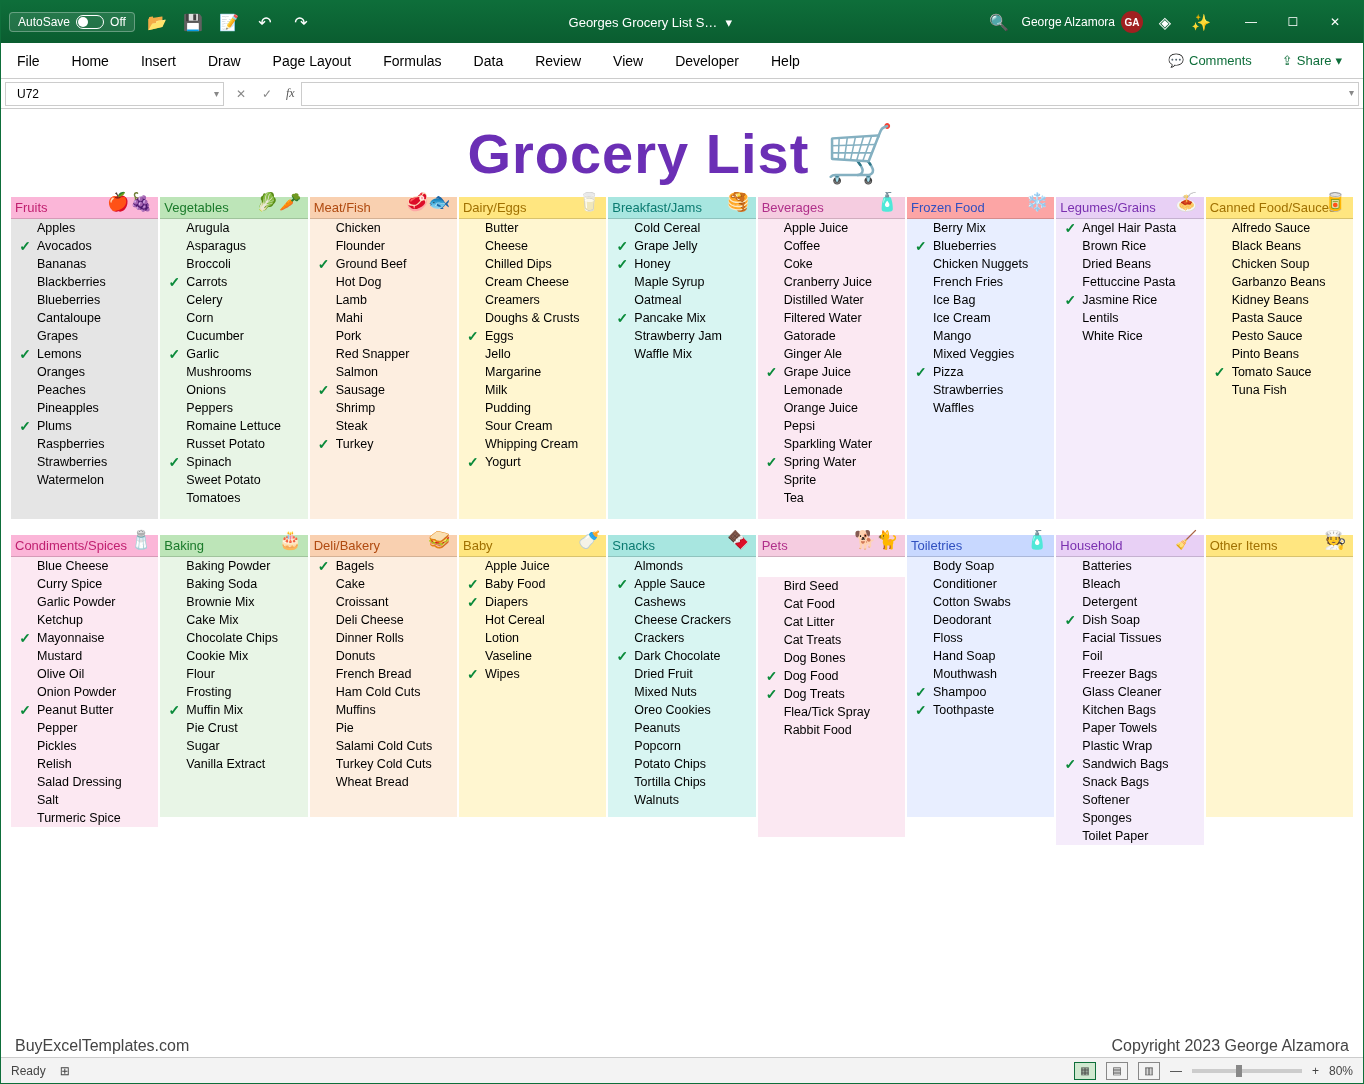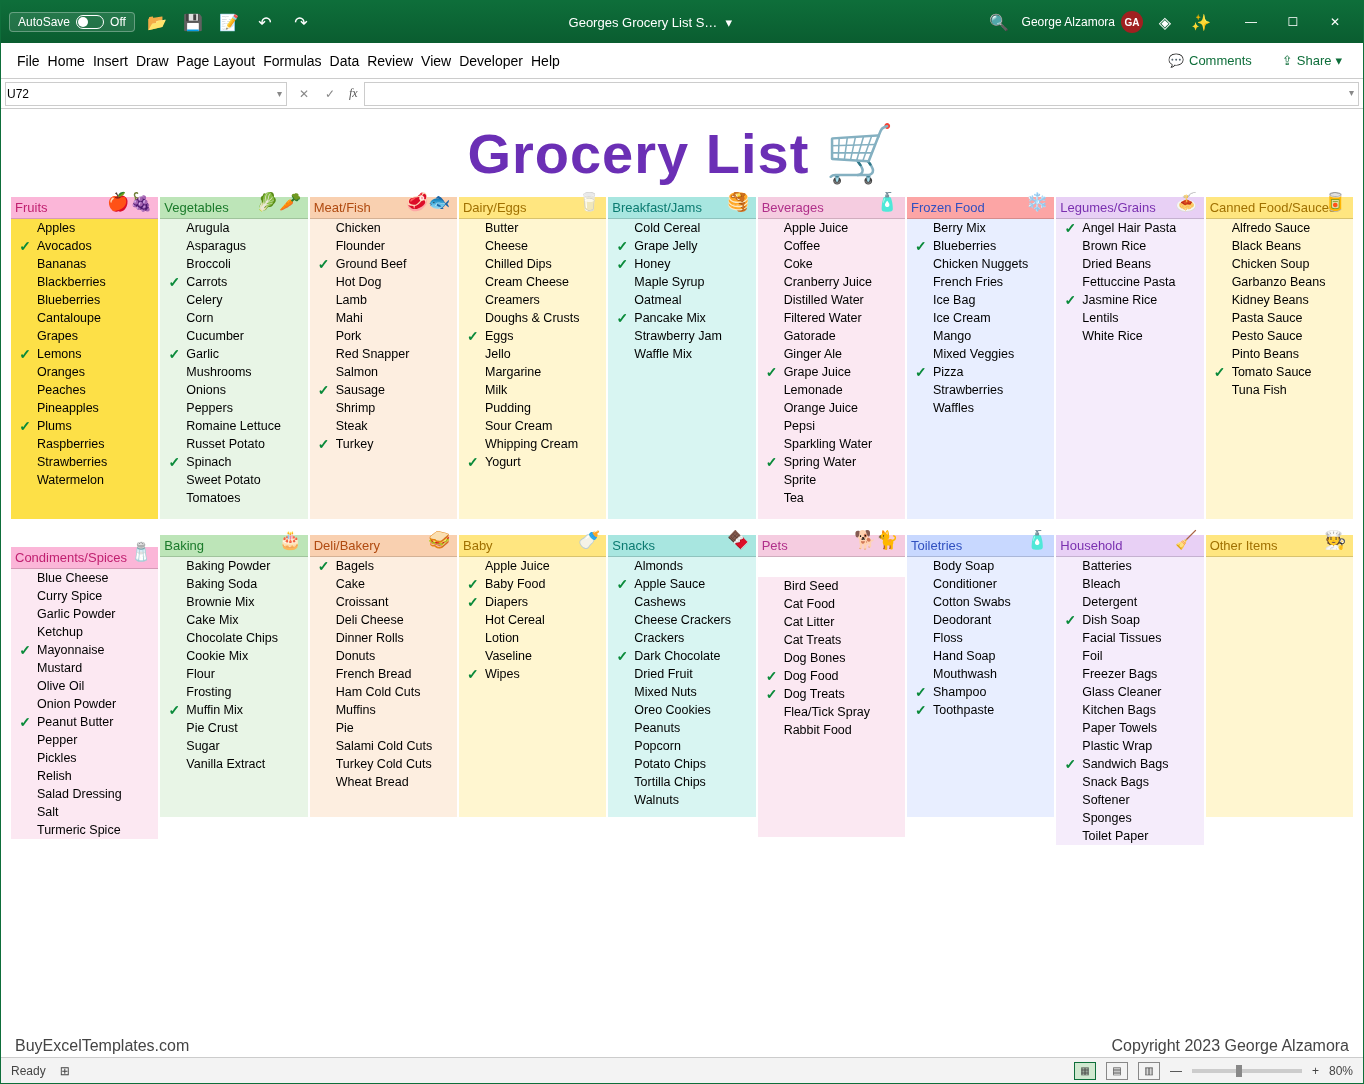--- a/index.html
+++ b/index.html
@@ -15,49 +15,49 @@
 .avatar { width:22px; height:22px; background:#a02020; border-radius:50%; display:flex; align-items:center; justify-content:center; font-size:10px; font-weight:bold; }
 .win-btns { display:flex; gap:2px; margin-left:8px; }
 .win-btn { width:40px; height:28px; display:flex; align-items:center; justify-content:center; cursor:pointer; }
 .ribbon { height:36px; background:#fff; border-bottom:1px solid #ccc; display:flex; align-items:center; padding:0 12px; gap:24px; }
 .ribbon-tab { font-size:14px; cursor:pointer; padding:6px 4px; }
 .ribbon-right { margin-left:auto; display:flex; gap:12px; }
 .ribbon-btn { display:flex; align-items:center; gap:4px; font-size:13px; cursor:pointer; padding:4px 8px; border:1px solid transparent; }
 .comments { color:#0e6e3a; font-weight:500; }
 .share { color:#0e6e3a; font-weight:500; }
 .fbar { height:30px; border-bottom:1px solid #ccc; display:flex; align-items:center; }
-.namebox { width:282px; height:24px; border:1px solid #ccc; margin:0 4px; padding:0 1px; display:flex; align-items:center; background:#fff; position:relative; }
+.namebox { width:219px; height:24px; border:1px solid #ccc; margin:0 4px; padding:0 11px; display:flex; align-items:center; background:#fff; position:relative; }
 .namebox::after { content:"▾"; position:absolute; right:4px; color:#888; font-size:10px; }
 .fx-btn { width:26px; display:flex; justify-content:center; color:#888; cursor:pointer; }
 .fx-label { font-style:italic; font-family:"Times New Roman",serif; color:#555; margin:0 6px; }
 .fx-input { flex:1; height:24px; border:1px solid #ccc; margin-right:4px; padding:0 6px; position:relative; }
 .fx-input::after { content:"▾"; position:absolute; right:4px; top:4px; color:#888; font-size:10px; }
 .sheet { flex:1; background:#fff; overflow:hidden; display:flex; flex-direction:column; }
 .doc-title { text-align:center; font-size:56px; font-weight:900; color:#6b2fb5; font-family:"Comic Sans MS","Arial Black",sans-serif; padding:12px 0 6px; letter-spacing:1px; }
 .grid-wrap { flex:1; display:flex; flex-direction:column; padding:4px 10px; }
 .cat-row { display:flex; gap:2px; margin-bottom:16px; }
 .cat { flex:1; min-width:0; }
 .cat-hdr { height:22px; display:flex; align-items:center; padding:0 4px; font-size:13px; font-weight:500; border-bottom:1px solid rgba(0,0,0,0.15); position:relative; }
 .cat-hdr .emoji { font-size:18px; position:absolute; right:6px; top:-6px; }
 .cat-body { min-height:300px; }
 .item { display:flex; align-items:center; height:18px; font-size:12.5px; padding-left:2px; }
 .chk { width:24px; color:#0a8a3a; font-weight:bold; text-align:center; font-size:14px; }
 .txt { flex:1; white-space:nowrap; overflow:hidden; }
 .row2 .cat-body { min-height:260px; }
 
-.c-fruits .cat-hdr{background:#fbb6d8;color:#c02070;} .c-fruits .cat-body{background:#fde047;}
+.c-fruits .cat-hdr{background:#fbb6d8;color:#c02070;} .c-fruits .cat-body{background:#e5e5e5;}
 .c-veg .cat-hdr{background:#bde5b8;color:#1a7a2a;} .c-veg .cat-body{background:#e8f5e6;}
 .c-meat .cat-hdr{background:#f9d0b0;color:#b04a10;} .c-meat .cat-body{background:#fdeee0;}
 .c-dairy .cat-hdr{background:#ffe680;color:#a07000;} .c-dairy .cat-body{background:#fff6d0;}
 .c-break .cat-hdr{background:#a8e6e0;color:#0a7a70;} .c-break .cat-body{background:#d8f5f2;}
 .c-bev .cat-hdr{background:#f5cce0;color:#b0308a;} .c-bev .cat-body{background:#fbe8f2;}
 .c-frozen .cat-hdr{background:#fca5a5;color:#3050c0;} .c-frozen .cat-body{background:#e8eeff;}
 .c-leg .cat-hdr{background:#e8d0f5;color:#7a30b0;} .c-leg .cat-body{background:#f5ecfb;}
 .c-can .cat-hdr{background:#ffe680;color:#a07000;} .c-can .cat-body{background:#fff6d0;}
-.c-cond .cat-hdr{background:#fbb6d8;color:#c02070;margin-top:12px;} .c-cond .cat-body{background:#fce8f2;}
+.c-cond .cat-hdr{background:#fbb6d8;color:#c02070;} .c-cond .cat-body{background:#fce8f2;}
 .c-bake .cat-hdr{background:#bde5b8;color:#1a7a2a;} .c-bake .cat-body{background:#e8f5e6;}
 .c-deli .cat-hdr{background:#f9d0b0;color:#b04a10;} .c-deli .cat-body{background:#fdeee0;}
 .c-baby .cat-hdr{background:#ffe680;color:#a07000;} .c-baby .cat-body{background:#fff6d0;}
 .c-snack .cat-hdr{background:#a8e6e0;color:#0a7a70;} .c-snack .cat-body{background:#d8f5f2;}
 .c-pets .cat-hdr{background:#f5cce0;color:#b0308a;} .c-pets .cat-body{background:#fbe8f2;margin-top:20px;}
 .c-toil .cat-hdr{background:#c8d8ff;color:#3050c0;} .c-toil .cat-body{background:#e8eeff;}
 .c-house .cat-hdr{background:#e8d0f5;color:#7a30b0;} .c-house .cat-body{background:#f5ecfb;}
 .c-other .cat-hdr{background:#ffe680;color:#a07000;} .c-other .cat-body{background:#fff6d0;}
 .footer-note { display:flex; justify-content:space-between; padding:2px 14px; font-size:16px; color:#444; }
 .statusbar { height:26px; background:#f3f3f3; border-top:1px solid #ccc; display:flex; align-items:center; padding:0 10px; font-size:12px; color:#444; gap:14px; }
@@ -95,21 +95,21 @@
     <div class="tb-icon">◈</div>
     <div class="tb-icon">✨</div>
     <div class="win-btns">
       <div class="win-btn">—</div>
       <div class="win-btn">☐</div>
       <div class="win-btn">✕</div>
     </div>
   </div>
 
   <div class="ribbon">
-    <div id="ribbon-tabs" style="display:flex;text-align:center;">
+    <div id="ribbon-tabs" style="display:flex;gap:24px;text-align:center;">
         <div class="ribbon-tab">File</div>
         <div class="ribbon-tab">Home</div>
         <div class="ribbon-tab">Insert</div>
         <div class="ribbon-tab">Draw</div>
         <div class="ribbon-tab">Page Layout</div>
         <div class="ribbon-tab">Formulas</div>
         <div class="ribbon-tab">Data</div>
         <div class="ribbon-tab">Review</div>
         <div class="ribbon-tab">View</div>
         <div class="ribbon-tab">Developer</div>

